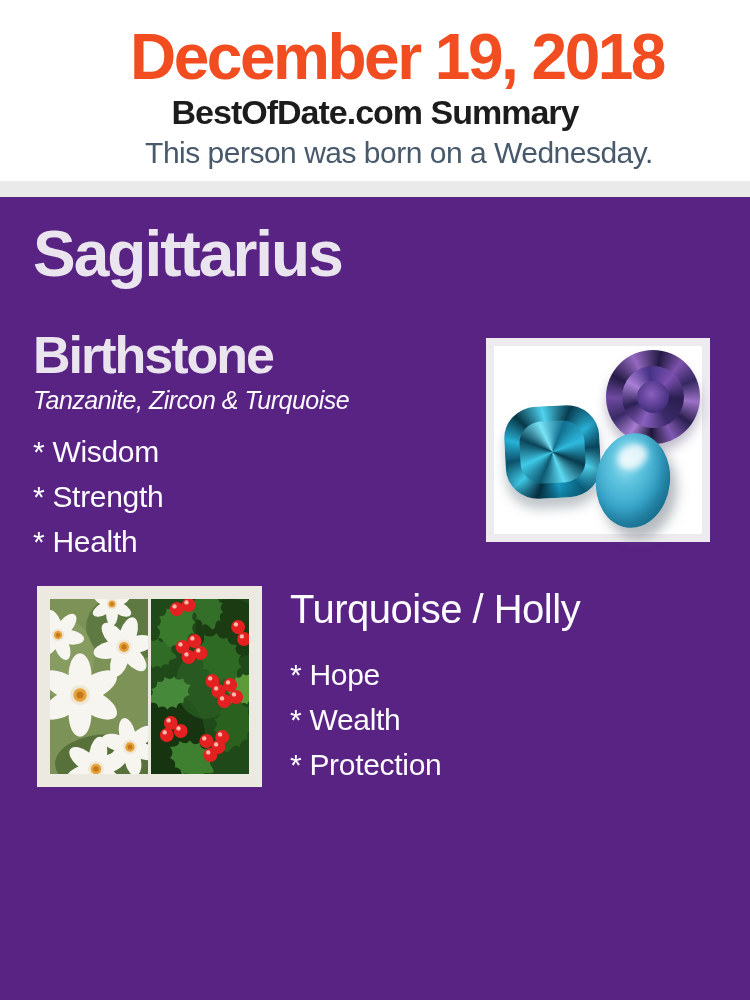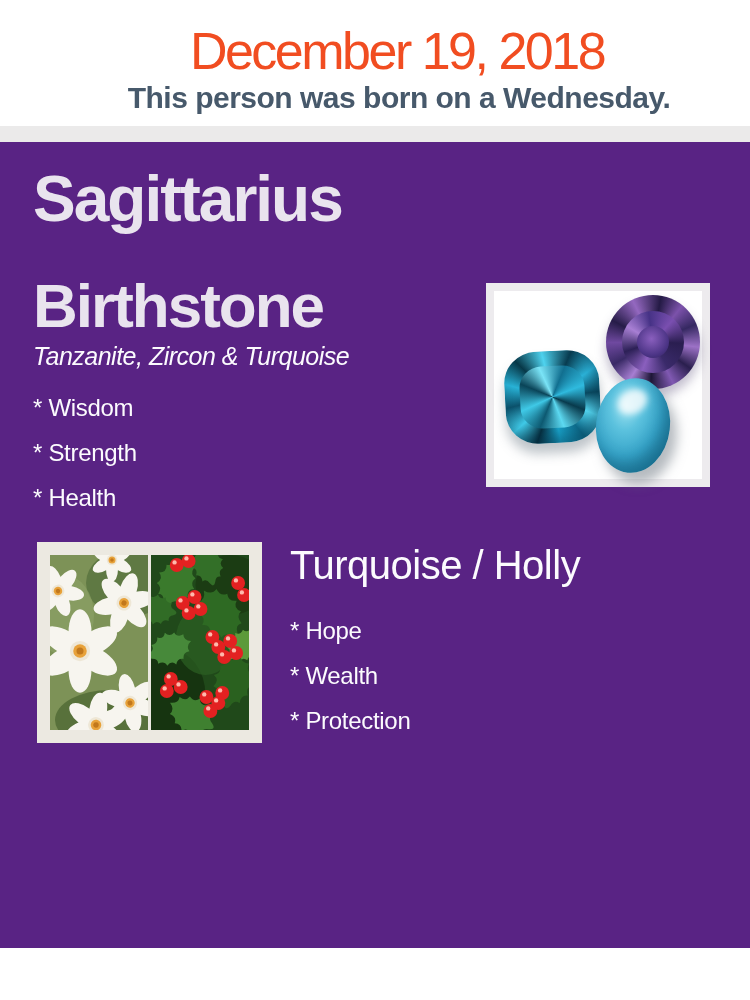--- a/index.html
+++ b/index.html
@@ -17,53 +17,53 @@
   html,body{margin:0;padding:0;}
   body{
     width:750px;height:1000px;overflow:hidden;background:#ffffff;
     font-family:"Liberation Sans","DejaVu Sans",sans-serif;
   }
   .page{width:750px;height:1000px;}
 
   
   .header{text-align:center;padding-top:24px;}
   .date{
-    font-size:52px;font-weight:400;letter-spacing:-2.5px;line-height:1.05;
+    font-size:64px;font-weight:700;letter-spacing:-2.5px;line-height:1.05;
     color:var(--accent-orange,#f14d21);
     margin-left:44px;
   }
   .subtitle{
     font-size:34px;font-weight:600;letter-spacing:-1px;line-height:1.25;
     color:var(--title-dark,#1c1c1c);
   }
   .note{
-    font-size:30px;font-weight:700;letter-spacing:-0.5px;line-height:1.26;
+    font-size:30px;font-weight:400;letter-spacing:-0.5px;line-height:1.26;
     color:var(--note-slate,#47596b);
     margin-left:48px;
   }
   .divider{height:16px;margin-top:10px;background:var(--divider-gray,#ebeaea);}
 
   
   .panel{
     background:var(--purple-bg,#592384);
     height:806px;padding:10px 40px 0 33px;color:#fff;
   }
   h2{margin:0;font-weight:700;color:var(--heading-offwhite,#e9e4ee);letter-spacing:-2px;}
   .h-zodiac{font-size:64px;line-height:1.18;margin-top:10px;}
   .desc{
     margin:8px 0 0 0;max-width:678px;
     font-size:40px;line-height:45px;letter-spacing:-0.3px;
     color:var(--body-white,#fcfbfe);
   }
   .row{display:flex;}
   .bs-row{margin-top:26px;justify-content:space-between;}
-  .h-bs{font-size:62px;line-height:1.1;margin-top:8px;}
+  .h-bs{font-size:52px;line-height:1.1;margin-top:8px;}
   .bs-stones{font-size:25px;line-height:1.3;letter-spacing:-0.5px;color:var(--body-white,#fcfbfe);font-style:italic;}
   .traits{margin-top:12px;}
-  .trait{font-size:24px;line-height:45px;letter-spacing:-0.3px;color:var(--body-white,#fcfbfe);}
+  .trait{font-size:30px;line-height:45px;letter-spacing:-0.3px;color:var(--body-white,#fcfbfe);}
 
   
   .gem-box{
     flex:none;width:224px;height:204px;margin-top:19px;
     background:#fff;border:8px solid var(--gem-frame,#edebee);
     position:relative;
   }
   .gem{position:absolute;}
   .gem-zircon{
     left:11px;top:60px;width:95px;height:92px;border-radius:34%;
@@ -125,20 +125,21 @@
   .bf-sub{font-size:40px;line-height:1.15;letter-spacing:-0.5px;color:var(--body-white,#fcfbfe);}
   .bf-traits{margin-top:20px;}
 </style>
 </head>
 <body>
 
 <div class="page">
 
   <header class="header">
     <div class="date">December 19, 2018</div>
+    <div class="subtitle">BestOfDate.com Summary</div>
     <div class="note">This person was born on a Wednesday.</div>
   </header>
 
   <div class="divider"></div>
 
   <main class="panel">
 
     <section>
       <h2 class="h-zodiac">Sagittarius</h2>
     </section>

